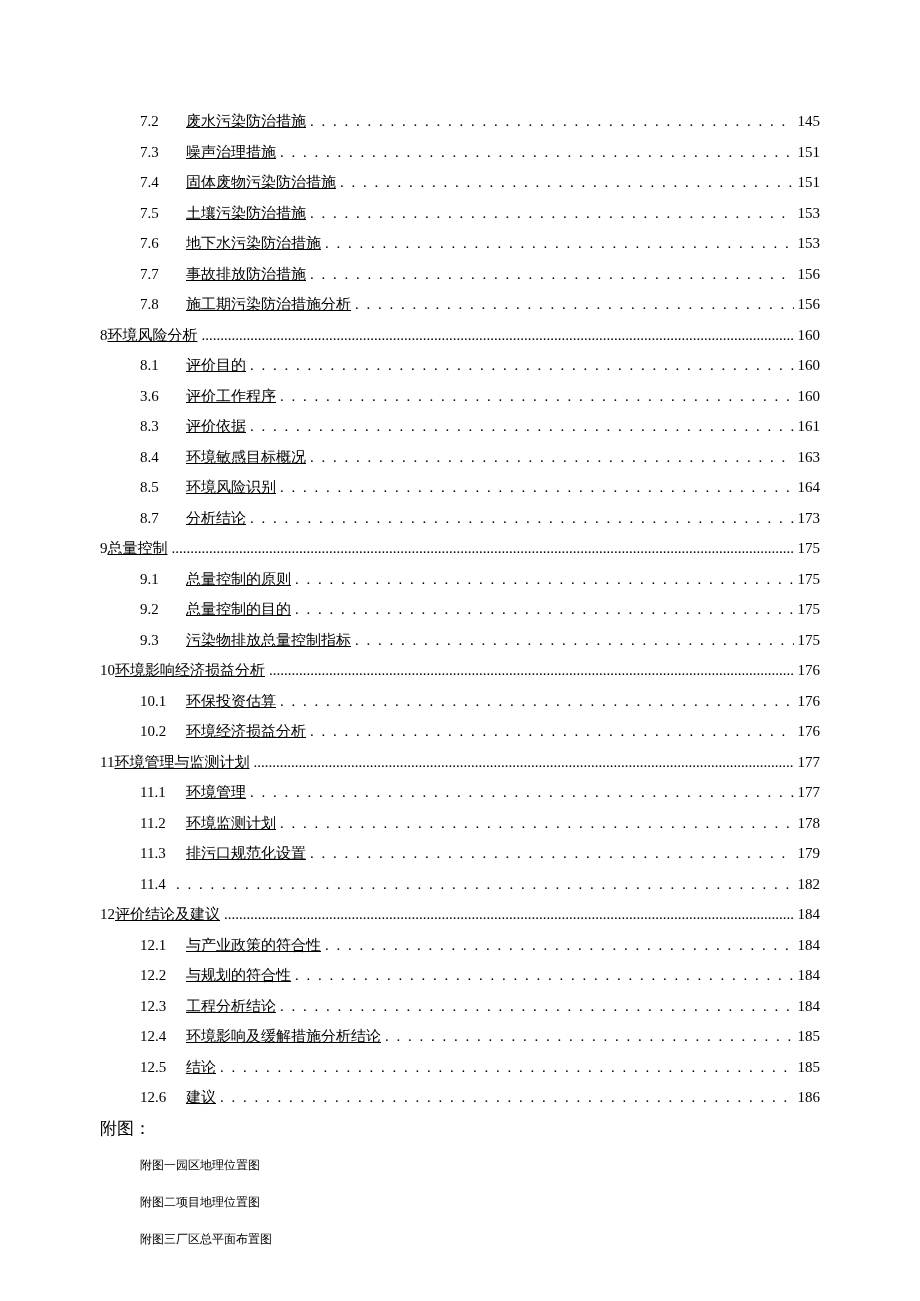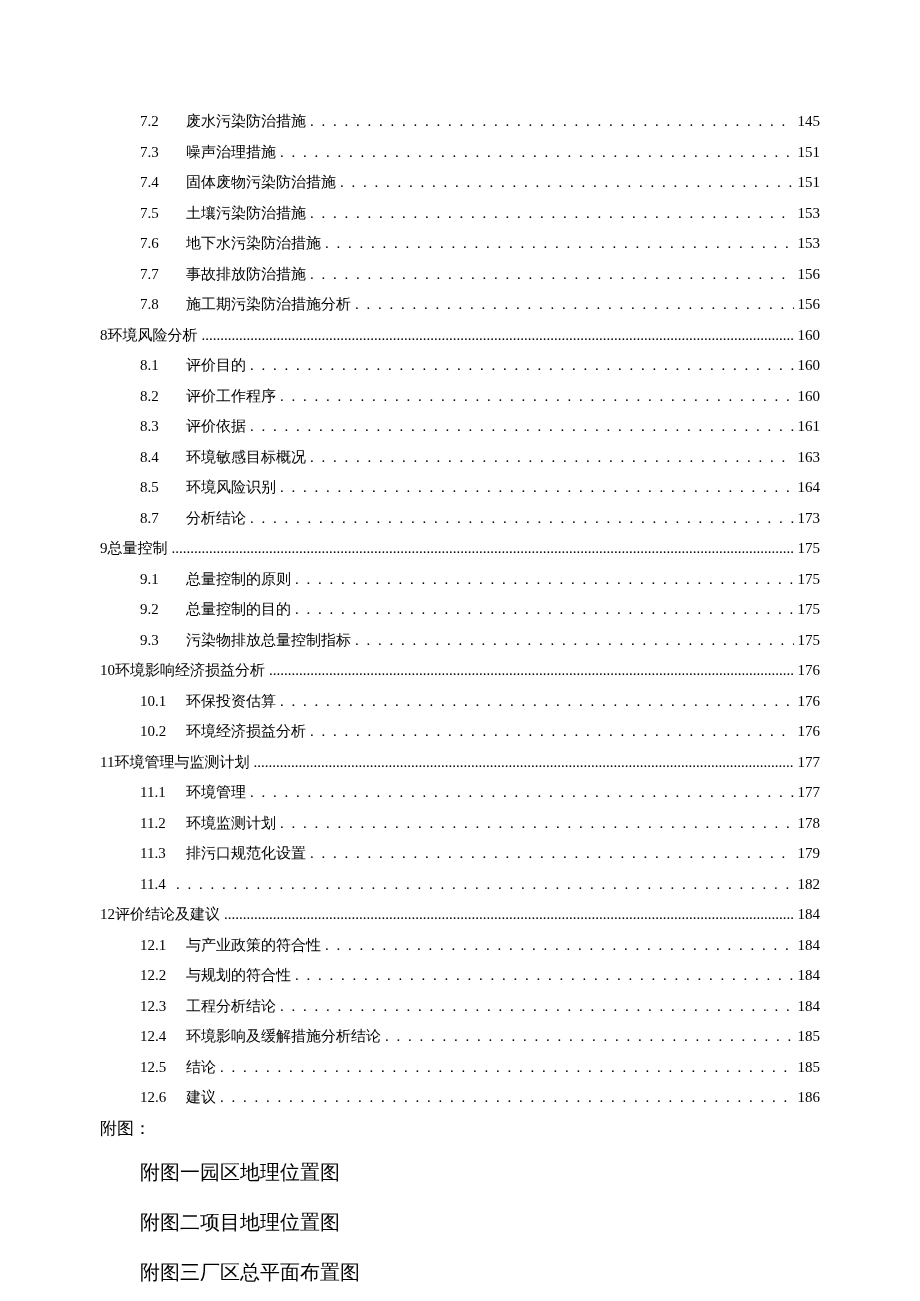--- a/index.html
+++ b/index.html
@@ -31,20 +31,21 @@
     }
     .toc-num {
       display: inline-block;
     }
     .toc-entry.level2 .toc-num {
       min-width: 36px;
     }
     .toc-title {
       display: inline-block;
       padding-right: 4px;
+      text-decoration: underline;
     }
     .toc-entry.level2 .toc-title {
       padding-left: 10px;
     }
     .toc-leader {
       flex: 1;
       overflow: hidden;
       letter-spacing: 2px;
       color: #000;
     }
@@ -58,21 +59,21 @@
     .toc-page {
       padding-left: 4px;
     }
     .appendix-heading {
       font-size: 17px;
       margin-top: 8px;
       margin-bottom: 16px;
       padding-left: 0;
     }
     .appendix-item {
-      font-size: 20px;
+      font-size: 12px;
       padding-left: 40px;
       margin-bottom: 18px;
       line-height: 1.6;
     }
   </style>
 </head>
 <body>
 
 <div id="toc-container">
     <div class="toc-entry level2">
@@ -124,21 +125,21 @@
       <span class="toc-leader dense"></span>
       <span class="toc-page">160</span>
     </div>
     <div class="toc-entry level2">
       <span class="toc-num">8.1</span>
       <span class="toc-title">评价目的</span>
       <span class="toc-leader dotted"></span>
       <span class="toc-page">160</span>
     </div>
     <div class="toc-entry level2">
-      <span class="toc-num">8.2</span>
+      <span class="toc-num">3.6</span>
       <span class="toc-title">评价工作程序</span>
       <span class="toc-leader dotted"></span>
       <span class="toc-page">160</span>
     </div>
     <div class="toc-entry level2">
       <span class="toc-num">8.3</span>
       <span class="toc-title">评价依据</span>
       <span class="toc-leader dotted"></span>
       <span class="toc-page">161</span>
     </div>

